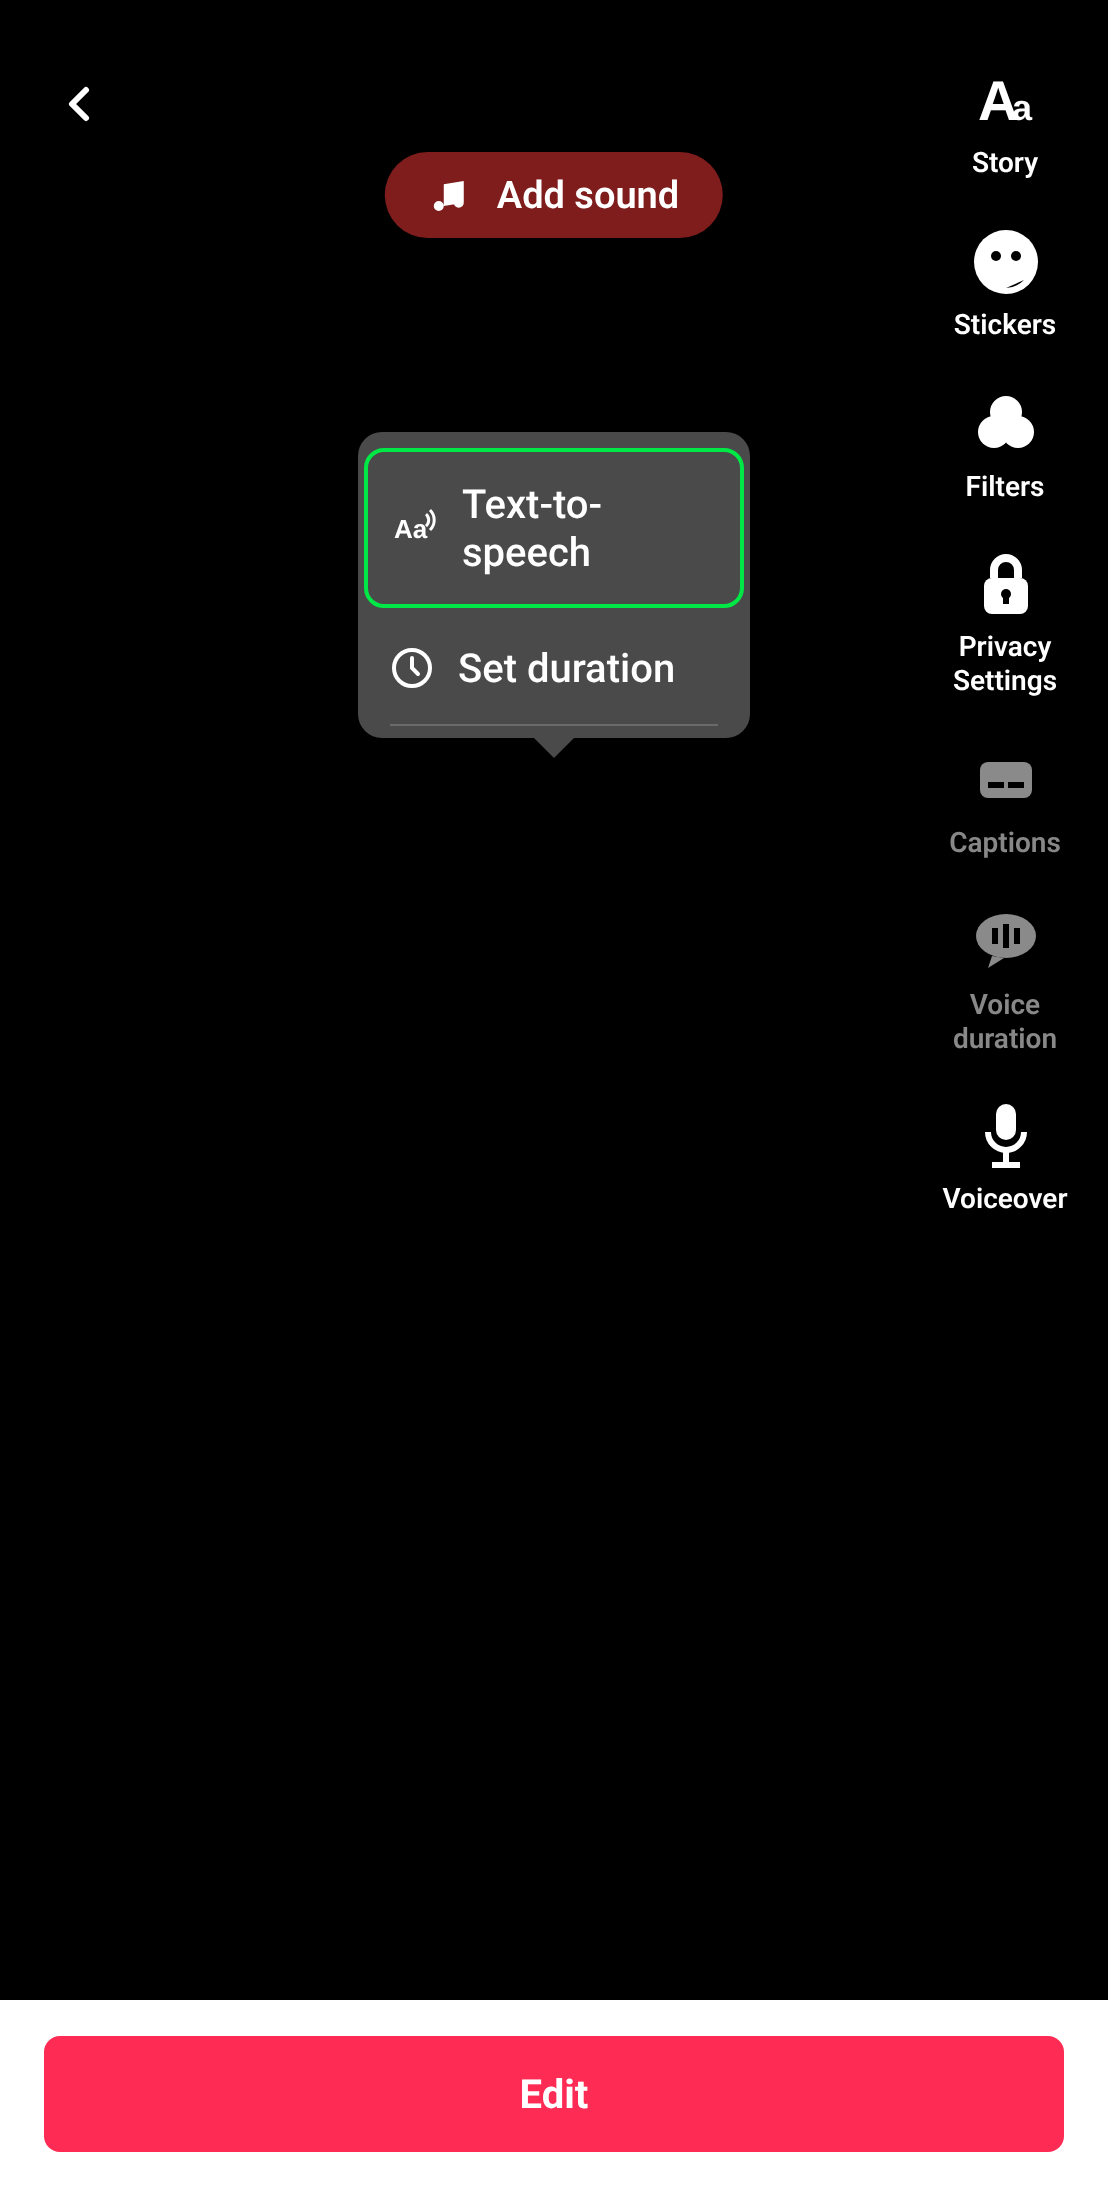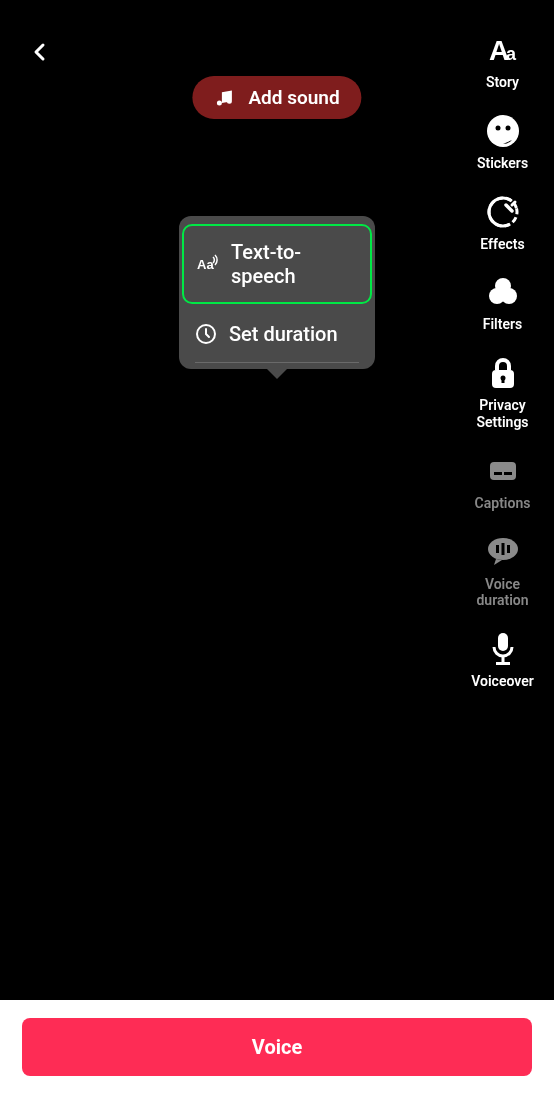--- a/index.html
+++ b/index.html
@@ -216,31 +216,20 @@
       <svg width="34" height="34" viewBox="0 0 34 34" fill="#ffffff">
         <circle cx="17" cy="17" r="16" fill="#ffffff"></circle>
         <circle cx="12" cy="14" r="2.5" fill="#000000"></circle>
         <circle cx="22" cy="14" r="2.5" fill="#000000"></circle>
         <path d="M26 26 A13 13 0 0 1 17 30" fill="#000000"></path>
       </svg>
     </div>
     <div class="sidebar-label">Stickers</div>
   </div>
 
-  <div class="sidebar-item">
-    <div class="sidebar-icon">
-      <svg width="34" height="34" viewBox="0 0 34 34" fill="none">
-        <circle cx="17" cy="17" r="14" stroke="#ffffff" stroke-width="3" fill="none" stroke-dasharray="6 3" transform="rotate(-15 17 17)"></circle>
-        <path d="M20 10 L26 16" stroke="#ffffff" stroke-width="3.5" stroke-linecap="round"></path>
-        <path d="M26 10 L29 7" stroke="#ffffff" stroke-width="3" stroke-linecap="round"></path>
-        <circle cx="17" cy="17" r="14" stroke="#ffffff" stroke-width="3" fill="none" stroke-dasharray="60 30" stroke-dashoffset="-15"></circle>
-      </svg>
-    </div>
-    <div class="sidebar-label">Effects</div>
-  </div>
 
   <div class="sidebar-item">
     <div class="sidebar-icon">
       <svg width="34" height="34" viewBox="0 0 34 34" fill="#ffffff">
         <circle cx="17" cy="11" r="8" fill="#ffffff"></circle>
         <circle cx="11" cy="21" r="8" fill="#ffffff"></circle>
         <circle cx="23" cy="21" r="8" fill="#ffffff"></circle>
       </svg>
     </div>
     <div class="sidebar-label">Filters</div>
@@ -315,15 +304,15 @@
         <path d="M11 6 V11 L14 14" stroke="#ffffff" stroke-width="2" stroke-linecap="round"></path>
       </svg>
     </div>
     <span>Set duration</span>
   </div>
   <div class="popup-divider"></div>
 </div>
 
 <div class="bottom-bar">
   <div class="btn btn-primary">
-    <span>Voice</span>
+    <span>Edit</span>
   </div>
 </div>
 
 </body></html>

